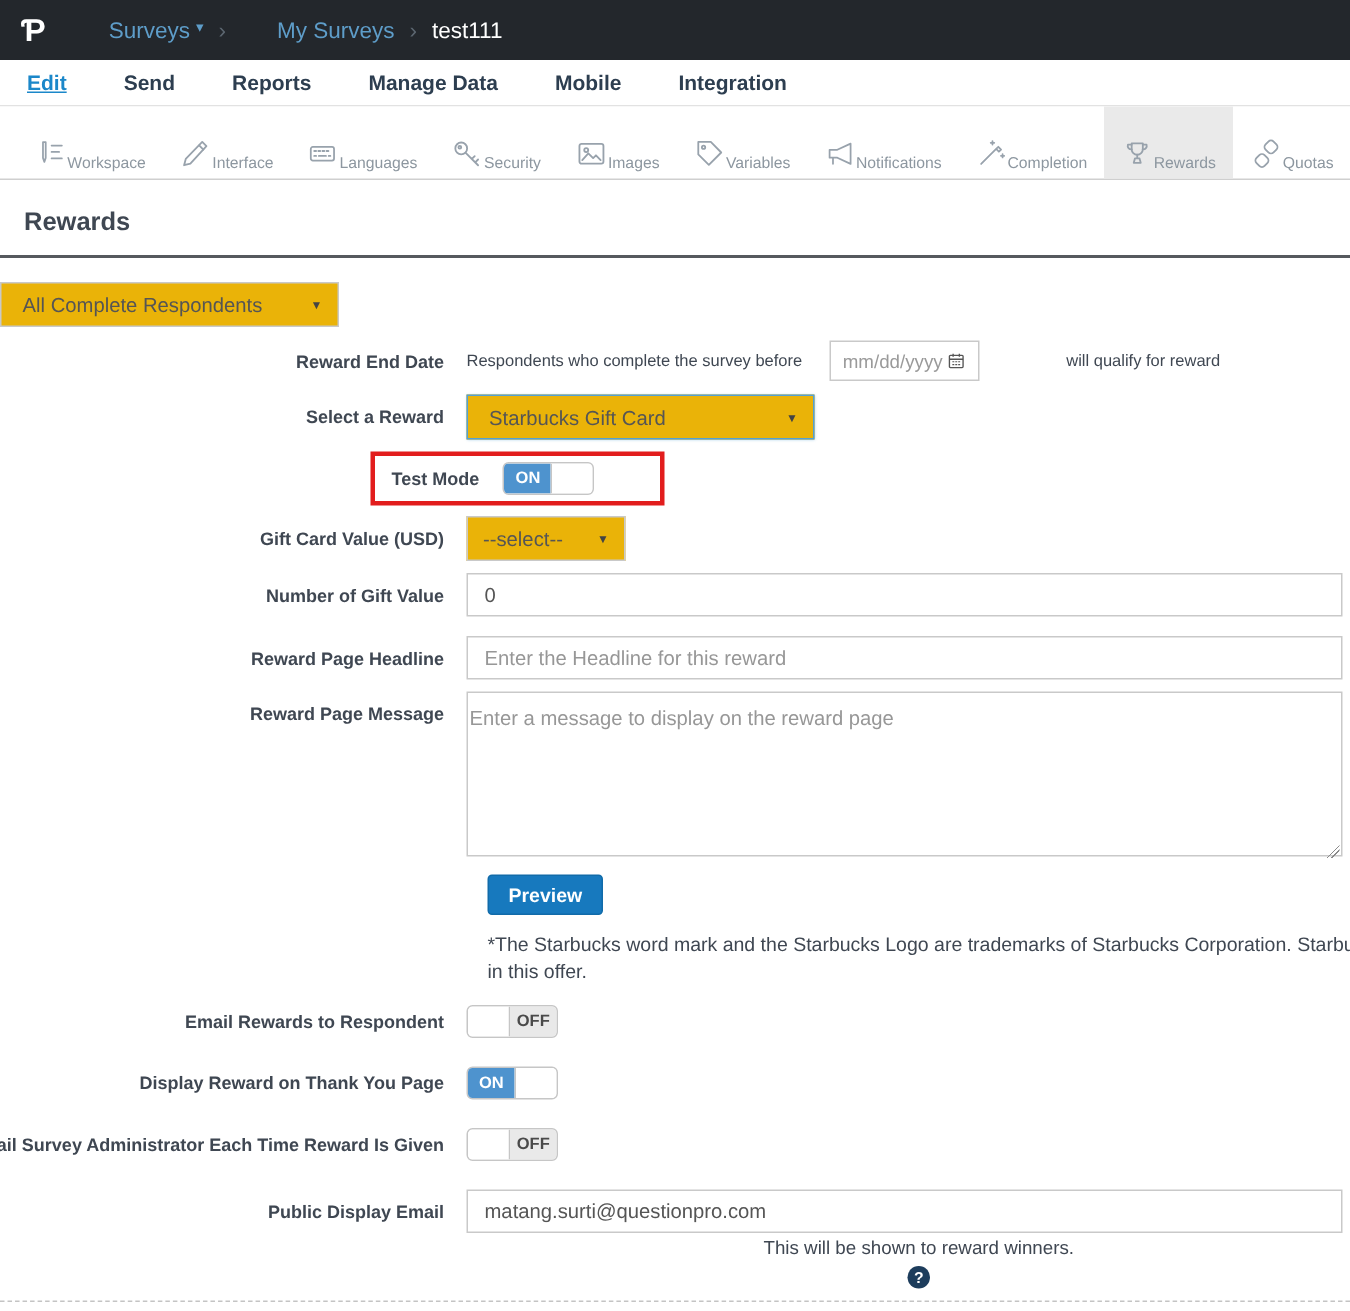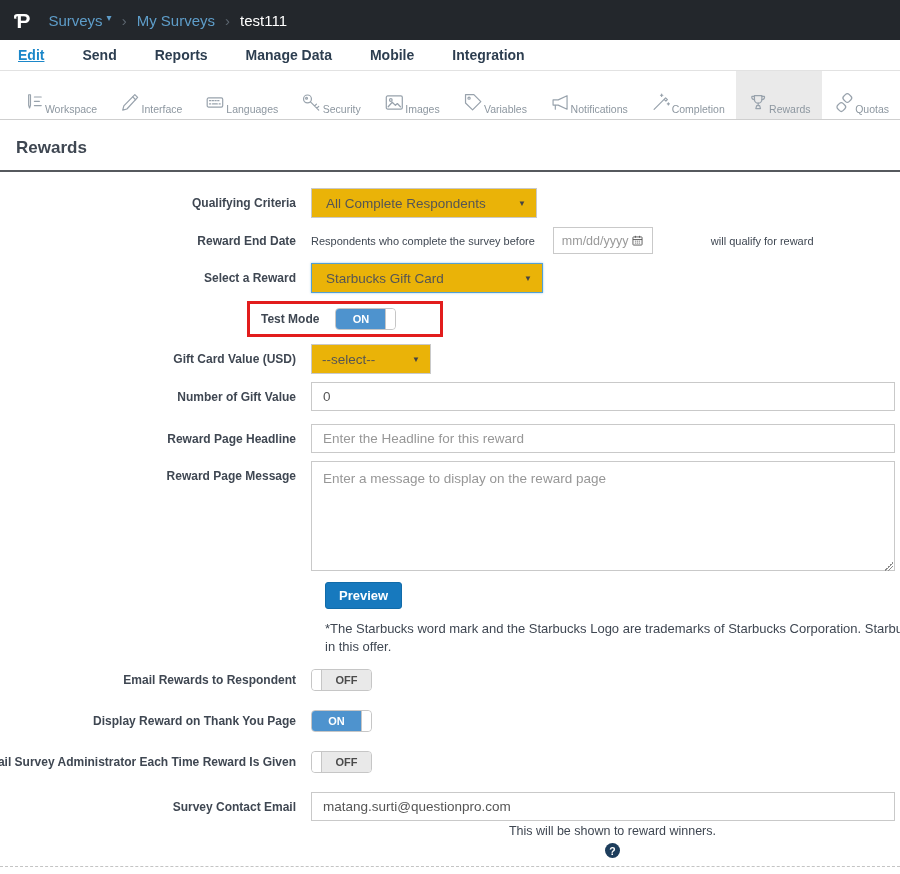--- a/index.html
+++ b/index.html
@@ -6,21 +6,21 @@
   html,body { width:900px; height:874px; overflow:hidden; background:#fff;
     font-family:"Liberation Sans", sans-serif; color:#3f4752; }
 
   
   .topbar { height:40px; background:#23272c; display:flex; align-items:center; padding:0 14px; }
   .logo { color:#fff; font-size:21px; font-weight:bold; margin-right:18px; line-height:1; }
   .crumb { font-size:15px; color:#5e9dc9; display:flex; align-items:center; gap:10px; }
   .crumb .sep { color:#5c6670; font-size:15px; }
   .crumb .caret { font-size:10px; margin-left:4px; }
   .crumb .current { color:#ffffff; }
-  .crumb-item { display:flex; align-items:flex-start; cursor:pointer; }
+  .crumb-item { display:flex; align-items:flex-start; cursor:pointer;margin-left:24px; }
 
   
   .menubar { height:31px; background:#fff; border-bottom:1px solid #e2e2e2;
     display:flex; align-items:center; padding-left:18px; gap:38px; }
   .menubar .tab { font-size:14px; font-weight:700; color:#2d3e50; cursor:pointer; }
   .menubar .tab.active { color:#1b87c9; text-decoration:underline; }
 
   
   .icontoolbar { height:49px; background:#fff; border-bottom:1px solid #cfcfcf;
     display:flex; align-items:stretch; padding-left:12px; }
@@ -55,34 +55,34 @@
 
   .datebox { height:27px; width:100px; border:1px solid #c9c9c9; display:inline-flex;
     align-items:center; justify-content:space-between; padding:0 8px; margin:0 18px; }
   .datebox .dph { font-size:12.5px; color:#9a9a9a; }
   .datebox svg { width:13px; height:13px; stroke:#555; fill:none; stroke-width:1.4; }
   .inline-text { font-size:11px; color:#3f4752; }
 
   
   .toggle { display:inline-flex; width:61px; height:22px; border:1px solid #c6c6c6;
     border-radius:4px; overflow:hidden; background:#fff; cursor:pointer; }
-  .toggle .seg { width:49px; display:flex; align-items:center; justify-content:center;
+  .toggle .seg { width:31px; display:flex; align-items:center; justify-content:center;
     font-size:11px; font-weight:700; }
   .toggle .knob { flex:1; background:#fff; }
   .toggle.on .seg { order:0; background:#4e93ce; color:#fff; }
   .toggle.on .knob { order:1; border-left:1px solid #c6c6c6; border-radius:0 3px 3px 0; }
   .toggle.off .seg { order:1; background:#e9e9e9; color:#4a4a4a; }
   .toggle.off .knob { order:0; border-right:1px solid #c6c6c6; border-radius:3px 0 0 3px; }
 
   .red-box { border:3px solid #e21d1d; display:inline-flex; align-items:center; }
   .testmode-box { padding:4px 44px 4px 11px; }
   .testmode-box .tm-label { font-size:12px; font-weight:700; color:#3f4752; margin-right:16px; }
 
   textarea.msg { width:100%; height:110px; border:1px solid #c9c9c9; resize:none;
-    font-family:"Liberation Sans",sans-serif; font-size:13.5px; color:#555; padding:9px 11px; }
+    font-family:"Liberation Sans",sans-serif; font-size:13.5px; color:#555; padding:9px 1px; }
   .ta-wrap { position:relative; width:100%; }
   .ta-wrap .grip { position:absolute; right:2px; bottom:4px; width:9px; height:9px;
     background:linear-gradient(135deg, transparent 50%, #8a8a8a 50%, #8a8a8a 56%, transparent 56%,
       transparent 68%, #8a8a8a 68%, #8a8a8a 74%, transparent 74%); pointer-events:none; }
 
   .btn { background:#1779be; color:#fff; border:1px solid #116ba9; border-radius:3px;
     font-family:"Liberation Sans",sans-serif; font-size:13px; font-weight:700;
     padding:5px 13px; cursor:pointer; }
 
   .disclaimer { margin:11px 0 0 325px; width:706px; font-size:13px; color:#3f4752; line-height:1.35; }
@@ -211,23 +211,20 @@
     <span class="tlabel">Quotas</span>
   </div>
 </div>
 
 <div class="pagetitle">Rewards</div>
 <div class="titlerule"></div>
 
 <div class="form">
 
   <div class="row">
-    <div class="lbl">
-        <span>Qualifying Criteria</span>
-      </div>
     <div class="ctrl">
       <div class="selectbox" style="width:226px">
         <span class="sval">All Complete Respondents</span>
         <span class="scaret">▼</span>
       </div>
     </div>
   </div>
 
   <div class="row">
     <div class="lbl">
@@ -268,21 +265,21 @@
           <span class="knob"></span>
       </span>
     </div>
   </div>
 
   <div class="row" style="margin-bottom:8px">
     <div class="lbl">
         <span>Gift Card Value (USD)</span>
       </div>
     <div class="ctrl">
-      <div class="selectbox" style="width:120px; padding-left:10px">
+      <div class="selectbox" style="width:106px; padding-left:10px">
         <span class="sval">--select--</span>
         <span class="scaret">▼</span>
       </div>
     </div>
   </div>
 
   <div class="row" style="margin-bottom:13px">
     <div class="lbl">
         <span>Number of Gift Value</span>
       </div>
@@ -351,21 +348,21 @@
     <div class="ctrl">
       <span class="toggle off">
         <span class="seg">OFF</span>
           <span class="knob"></span>
       </span>
     </div>
   </div>
 
   <div class="row" style="margin:0 0 0 0">
     <div class="lbl">
-        <span>Survey Contact Email</span>
+        <span>Public Display Email</span>
       </div>
     <div class="ctrl">
       <input class="txt" type="text" value="matang.surti@questionpro.com" style="">
     </div>
   </div>
   <div class="help-line">
     <span>This will be shown to reward winners.</span>
     <span class="help-q">?</span>
   </div>
 

